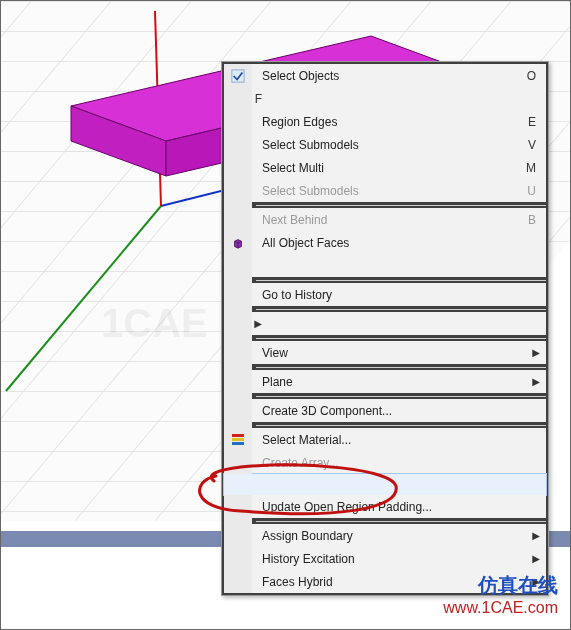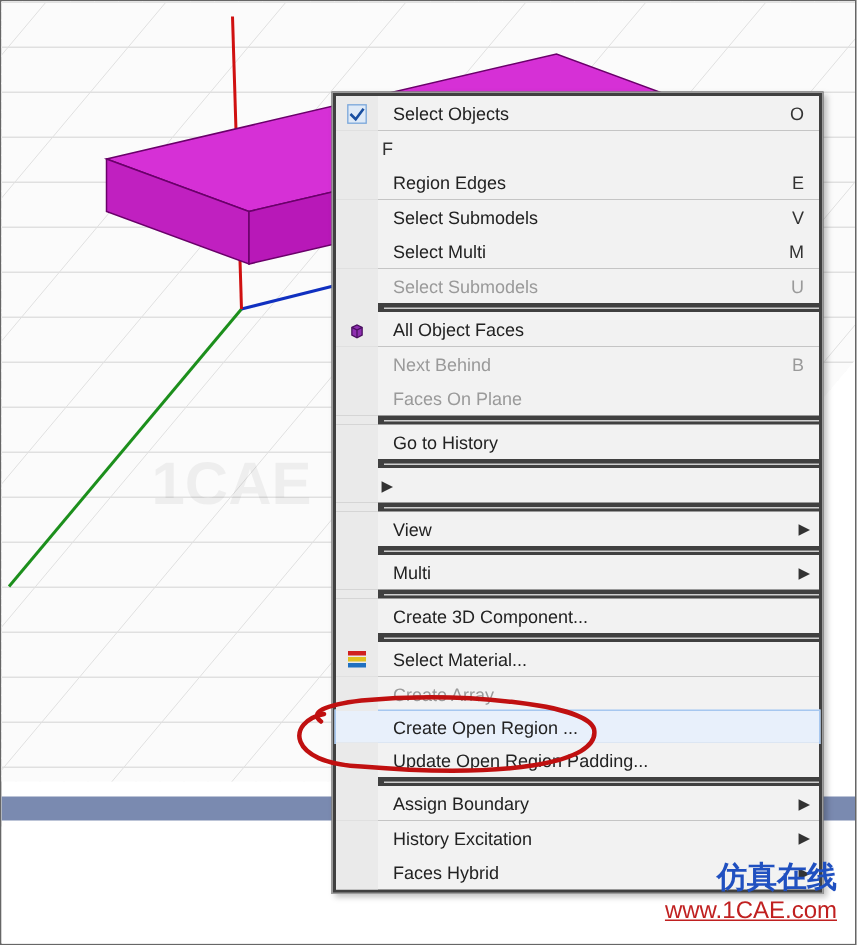--- a/index.html
+++ b/index.html
@@ -151,21 +151,20 @@
   .footer-cn {
     font-size: 20px;
     font-weight: bold;
     color: #2050c0;
     font-family: "Microsoft YaHei", "SimHei", sans-serif;
   }
   .footer-url {
     font-size: 16px;
     color: #c02020;
     font-family: Verdana, Arial, sans-serif;
-    text-decoration: underline;
   }
   .red-circle {
     position: absolute;
     left: 185px;
     top: 460px;
     width: 220px;
     height: 58px;
     pointer-events: none;
   }
 </style>
@@ -238,43 +237,42 @@
 
   <div class="cm-row disabled">
     <span class="cm-icon-col"></span>
     <span class="cm-label">Select Submodels</span>
     <span class="cm-shortcut">U</span>
   </div>
 
   <div class="cm-sep">
     <span class="cm-icon-col"></span>
       <div class="cm-sep-line"></div>
+  </div>
+
+  <div class="cm-row disabled">
+    <span class="cm-icon-col"></span>
+    <span class="cm-label">Next Behind</span>
+    <span class="cm-shortcut">B</span>
   </div>
 
   <div class="cm-row">
     <span class="cm-icon-col">
       <svg class="cube-icon" viewBox="0 0 14 14">
         <polygon points="3,5 7,3 11,5 11,11 7,13 3,11" fill="#8e2fb0" stroke="#4a1060"></polygon>
         <line x1="3" y1="5" x2="7" y2="7" stroke="#4a1060"></line>
         <line x1="11" y1="5" x2="7" y2="7" stroke="#4a1060"></line>
         <line x1="7" y1="7" x2="7" y2="13" stroke="#4a1060"></line>
       </svg>
     </span>
     <span class="cm-label">All Object Faces</span>
   </div>
 
   <div class="cm-row disabled">
     <span class="cm-icon-col"></span>
-    <span class="cm-label">Next Behind</span>
-    <span class="cm-shortcut">B</span>
-  </div>
-
-  <div class="cm-row disabled">
-    <span class="cm-icon-col"></span>
-    <span class="cm-label">Faces On Plane</span>
   </div>
 
   <div class="cm-sep">
     <span class="cm-icon-col"></span>
       <div class="cm-sep-line"></div>
   </div>
 
   <div class="cm-row">
     <span class="cm-icon-col"></span>
     <span class="cm-label">Go to History</span>
@@ -301,21 +299,21 @@
     <span class="cm-arrow">▶</span>
   </div>
 
   <div class="cm-sep">
     <span class="cm-icon-col"></span>
       <div class="cm-sep-line"></div>
   </div>
 
   <div class="cm-row">
     <span class="cm-icon-col"></span>
-    <span class="cm-label">Multi</span>
+    <span class="cm-label">Plane</span>
     <span class="cm-arrow">▶</span>
   </div>
 
   <div class="cm-sep">
     <span class="cm-icon-col"></span>
       <div class="cm-sep-line"></div>
   </div>
 
   <div class="cm-row">
     <span class="cm-icon-col"></span>
@@ -338,21 +336,20 @@
     <span class="cm-label">Select Material...</span>
   </div>
 
   <div class="cm-row disabled">
     <span class="cm-icon-col"></span>
     <span class="cm-label">Create Array...</span>
   </div>
 
   <div class="cm-row hover">
     <span class="cm-icon-col"></span>
-    <span class="cm-label">Create Open Region ...</span>
   </div>
 
   <div class="cm-row">
     <span class="cm-icon-col"></span>
     <span class="cm-label">Update Open Region Padding...</span>
   </div>
 
   <div class="cm-sep">
     <span class="cm-icon-col"></span>
       <div class="cm-sep-line"></div>

